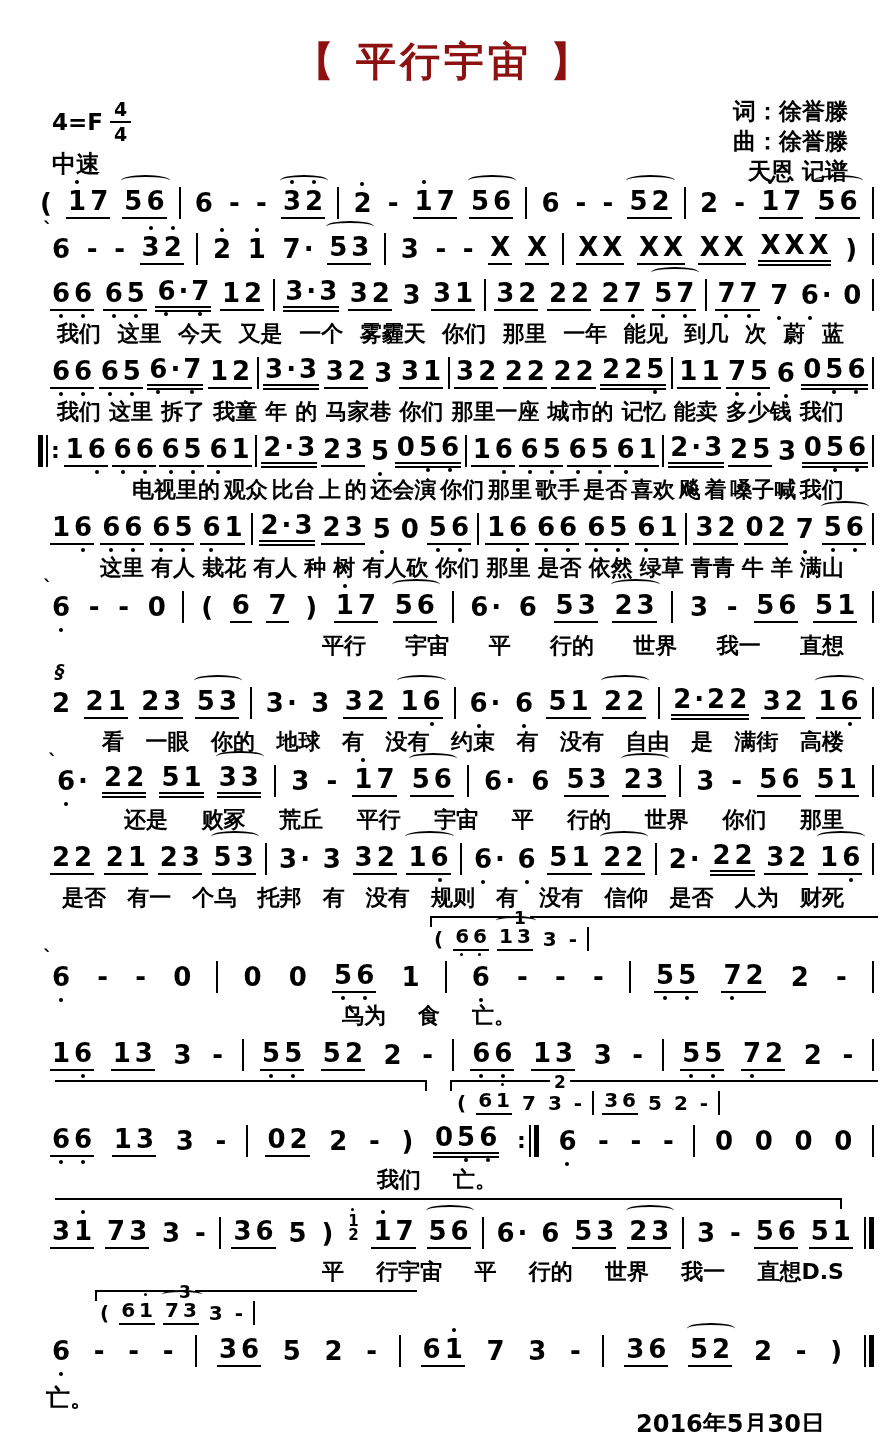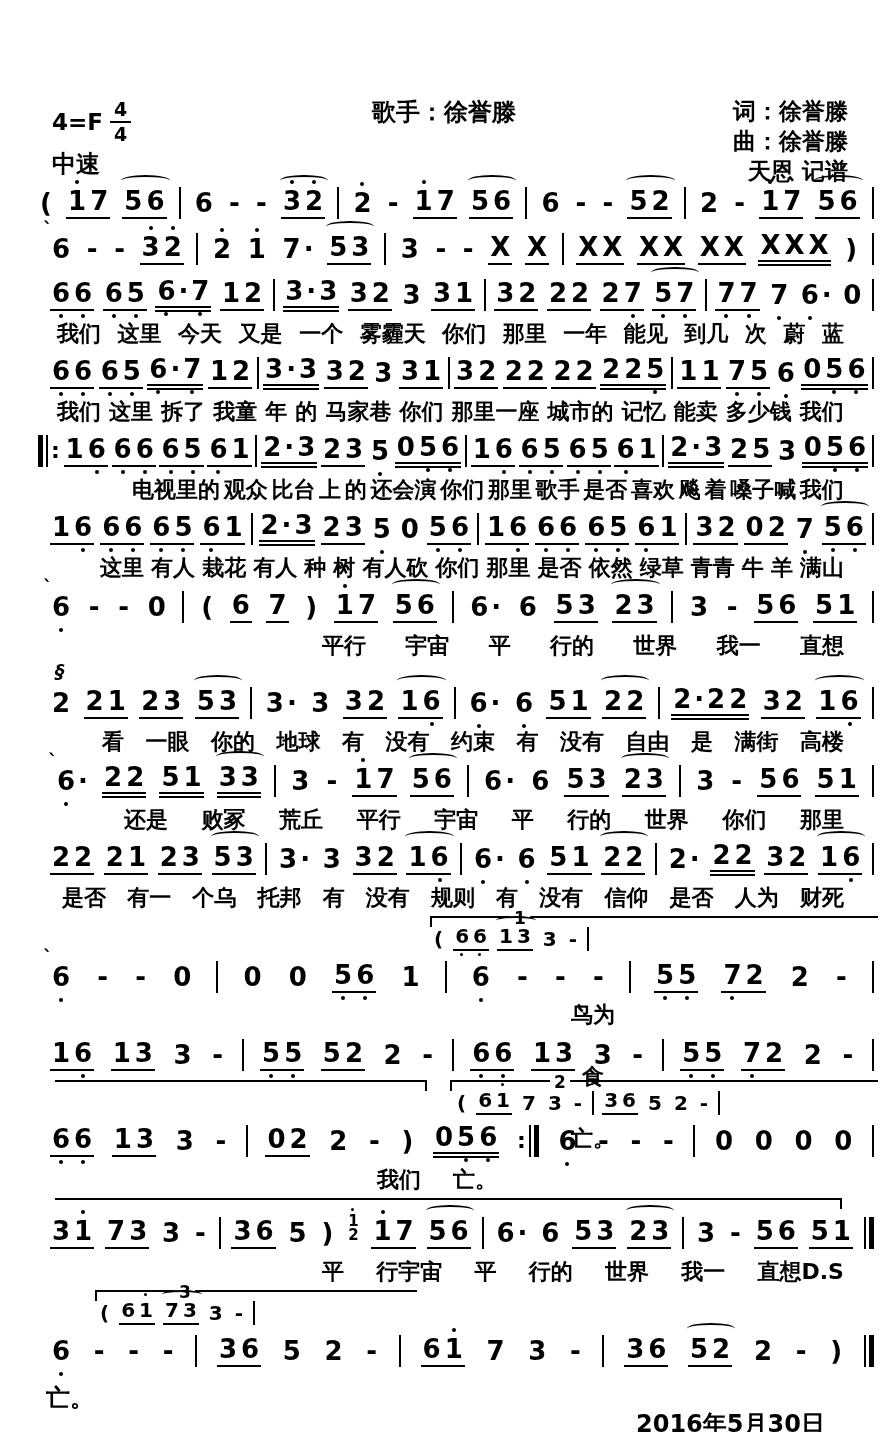--- a/index.html
+++ b/index.html
@@ -76,21 +76,21 @@
   .fstamp{position:absolute;left:642px;top:-8px;font-size:30px;font-weight:bold;font-style:italic;
     font-family:"DejaVu Serif",serif;color:var(--stamp-color);background:#ffe0f0;
     padding:1px 8px;border-radius:8px;letter-spacing:3px;
     text-shadow:0 0 6px #ffc2de,0 0 2px #ff9ecb;box-shadow:0 0 8px #ffd9ec;}
   .fdate{position:absolute;left:636px;top:34px;font-size:24px;font-weight:bold;}
 </style>
 </head>
 <body>
 
 <div class="header">
-  <div class="singer">歌手：徐誉滕</div>
+  <div class="title">【 平行宇宙 】</div>
   <div class="keyblock">
     <span>4=F</span>
     <span class="frac">
       <span class="num">4</span>
       <span class="den">4</span>
     </span>
   </div>
   <div class="tempo">中速</div>
   <div class="credits">
     <div>词：徐誉滕</div>
@@ -1280,21 +1280,21 @@
           <span class="g">2</span>
         </span>
       </span>
       <span class="tok">
         <span class="notes">
           <span class="g">-</span>
         </span>
       </span>
       <span class="bar"></span>
     </div>
-    <div class="ly nojust" style="padding-left: 330px; flex-direction: column;"><span class="w">鸟为</span><span class="w">食</span><span class="w">亡。</span></div>
+    <div class="ly nojust" style="padding-left: 330px;"><span class="w">鸟为</span><span class="w">食</span><span class="w">亡。</span></div>
     <div class="m" style="padding-left: 50px;">
       <span class="tok">
         <span class="notes u1">
           <span class="g">1</span>
           <span class="g">6<i class="ld"></i></span>
         </span>
       </span>
       <span class="tok">
         <span class="notes u1">
           <span class="g">1</span>

